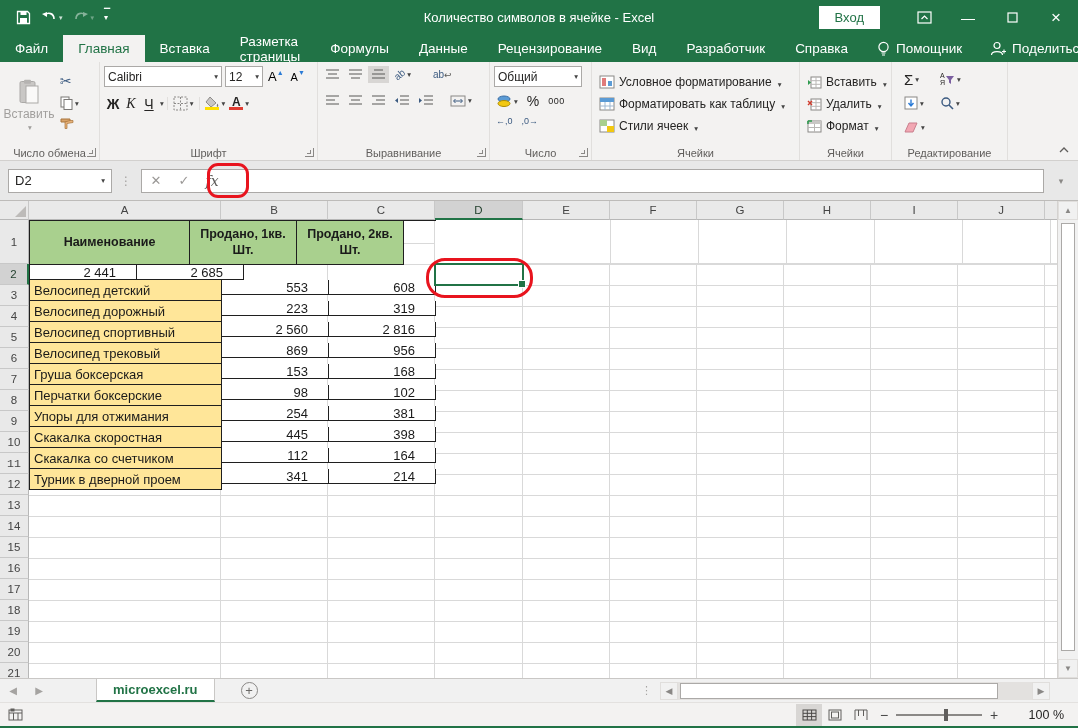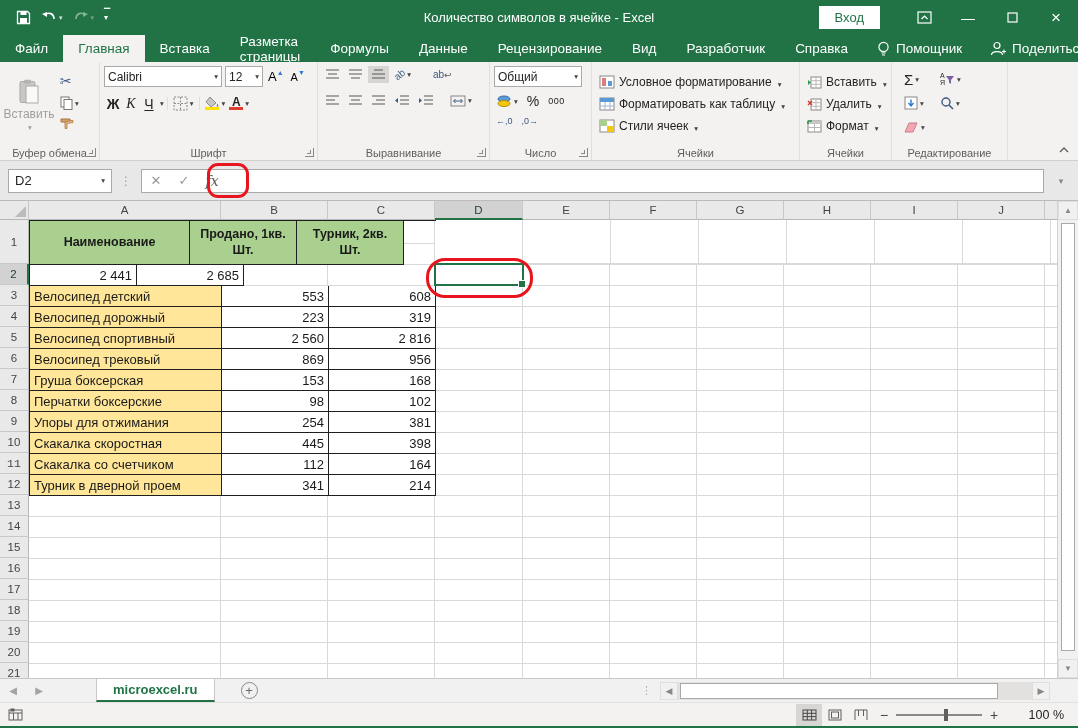--- a/index.html
+++ b/index.html
@@ -102,21 +102,21 @@
     background-size:1px 100%,1px 100%,1px 100%,1px 100%,1px 100%,1px 100%,1px 100%,1px 100%,1px 100%,1px 100%,100% 100%;
     background-position:191px 0,298px 0,405px 0,493px 0,580px 0,667px 0,754px 0,841px 0,928px 0,1015px 0,0 3px; }
   #row1patch { position:absolute; left:435px; top:19px; width:622px; height:44px; background-color:#fff; border-bottom:1px solid #d9d9d9;
     background-image:repeating-linear-gradient(to right, transparent 0 87px, #d9d9d9 87px 88px); }
 
   #tbl { position:absolute; left:29px; top:19px; width:407px; border-left:1px solid #1f1f1f; border-top:1px solid #1f1f1f; }
   .trow { display:flex; }
   .tc { border-right:1px solid #1f1f1f; border-bottom:1px solid #1f1f1f; display:flex; align-items:center; font-size:13px; color:#1a1a1a; overflow:hidden; }
   .tc.h { background:#a9d08e; font-weight:bold; justify-content:center; text-align:center; font-size:12.5px; line-height:1.25; }
   .tc.name { width:192px; height:21px; background:#ffe699; padding-left:4px; }
-  .tc.num { width:107px; height:21px; background:#fff; justify-content:flex-end; padding-right:4px; }
+  .tc.num { width:107px; height:15px; background:#fff; justify-content:flex-end; padding-right:20px; }
   .tc.hname { width:160px; height:44px; }
   .tc.hnum { width:107px; height:44px; padding:0 8px; }
 
   #sel-d2 { position:absolute; left:434px; top:62px; width:90px; height:23px; border:2px solid #217346; background:transparent; }
   #sel-d2::after { content:""; position:absolute; right:-4px; bottom:-4px; width:6px; height:6px; background:#217346; border:1px solid #fff; }
 
   
   #vscroll { left:1057px; top:201px; width:21px; height:477px; background:#f1f1f1; border-left:1px solid #d4d2d0; }
   .scr-btn { width:20px; height:19px; display:flex; align-items:center; justify-content:center; color:#8a8886; font-size:8px; background:#f1f1f1; border:1px solid #e0dedc; cursor:pointer; }
   #vthumb { position:absolute; left:3px; top:22px; width:14px; height:428px; background:#fff; border:1px solid #aba9a7; cursor:pointer; }
@@ -254,21 +254,21 @@
           </svg>
           <span class="dd">▾</span>
       </span>
       <span class="rb">
         <svg width="14" height="13" viewBox="0 0 14 13">
             <path d="M1 2 h9 v3 h-9 z" fill="#d8a36a" stroke="#a8743a"></path>
             <path d="M10 3.5 h3 v2 l-6 1 v5 h-2 v-6.5 z" fill="#e8b27a" stroke="#a8743a" stroke-width=".7"></path>
           </svg>
       </span>
     </div>
-    <div class="grp-label">Буфер обмена</div>
+    <div class="grp-label">Число обмена</div>
     <div class="launcher"></div>
   </div>
 
   <div class="grp" id="grp-font">
     <div class="font-r1">
       <div class="combo" style="width:118px;">
           <span>Calibri</span>
           <span class="dd">▾</span>
         </div>
       <div class="combo" style="width:38px;">
@@ -583,21 +583,21 @@
     <div class="rhc" style="height:21px;">18</div>
     <div class="rhc" style="height:21px;">19</div>
     <div class="rhc" style="height:21px;">20</div>
     <div class="rhc" style="height:21px;">21</div>
   </div>
 
   <div id="tbl">
     <div class="trow">
       <div class="tc h hname">Наименование</div>
       <div class="tc h hnum">Продано, 1кв. Шт.</div>
-      <div class="tc h hnum">Турник, 2кв. Шт.</div>
+      <div class="tc h hnum">Продано, 2кв. Шт.</div>
     </div>
     <div class="trow">
         <div class="tc num">2 441</div>
         <div class="tc num">2 685</div>
       </div>
     <div class="trow">
         <div class="tc name">Велосипед детский</div>
         <div class="tc num">553</div>
         <div class="tc num">608</div>
       </div>

